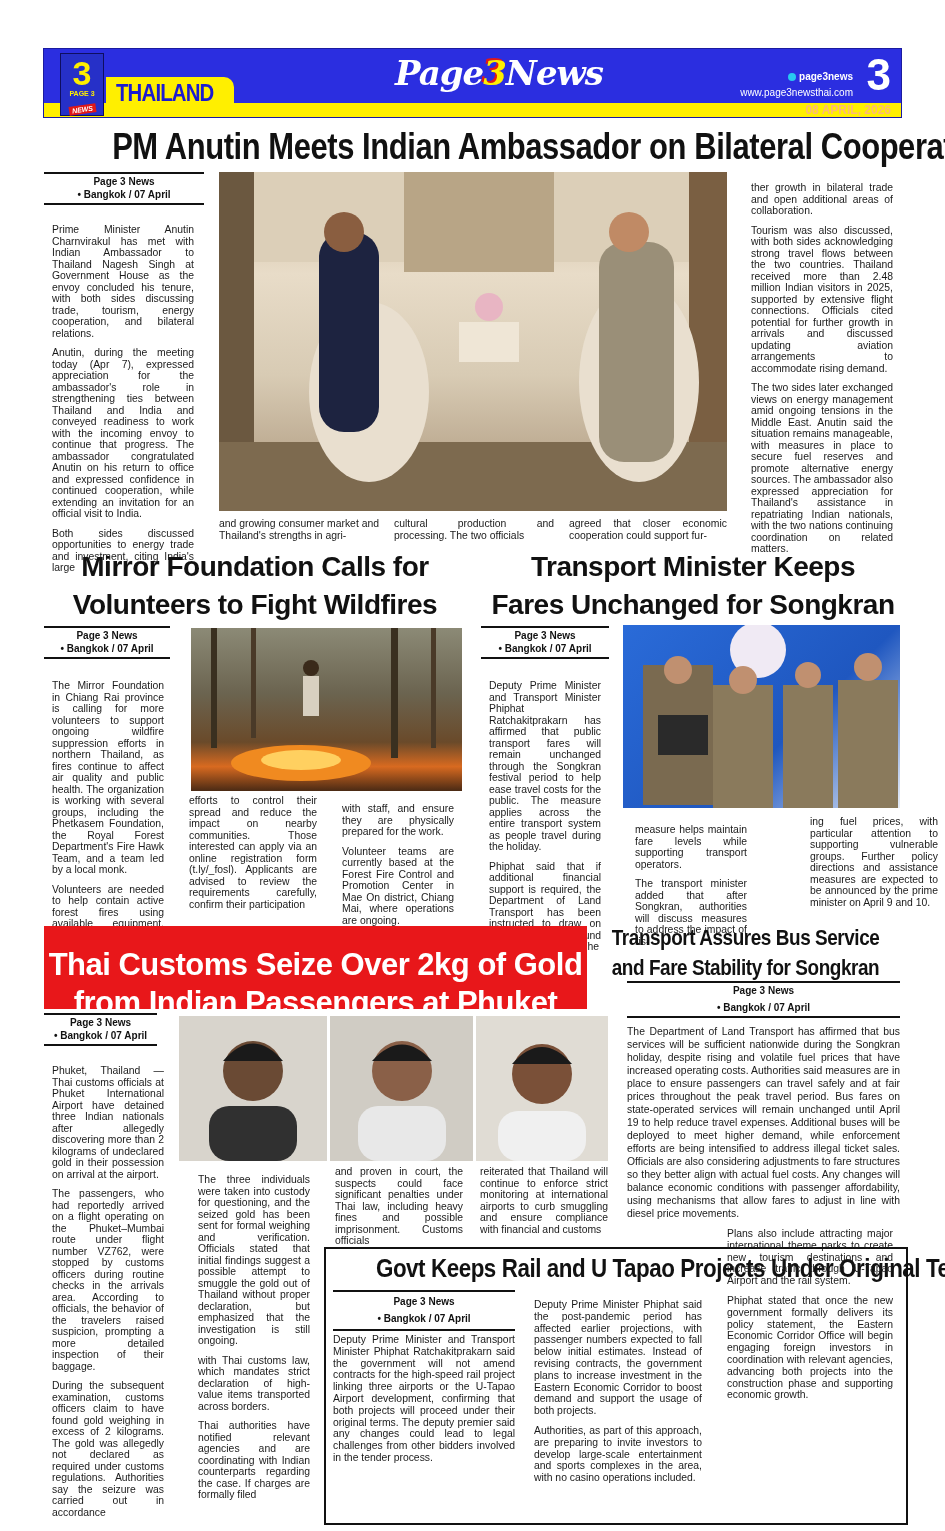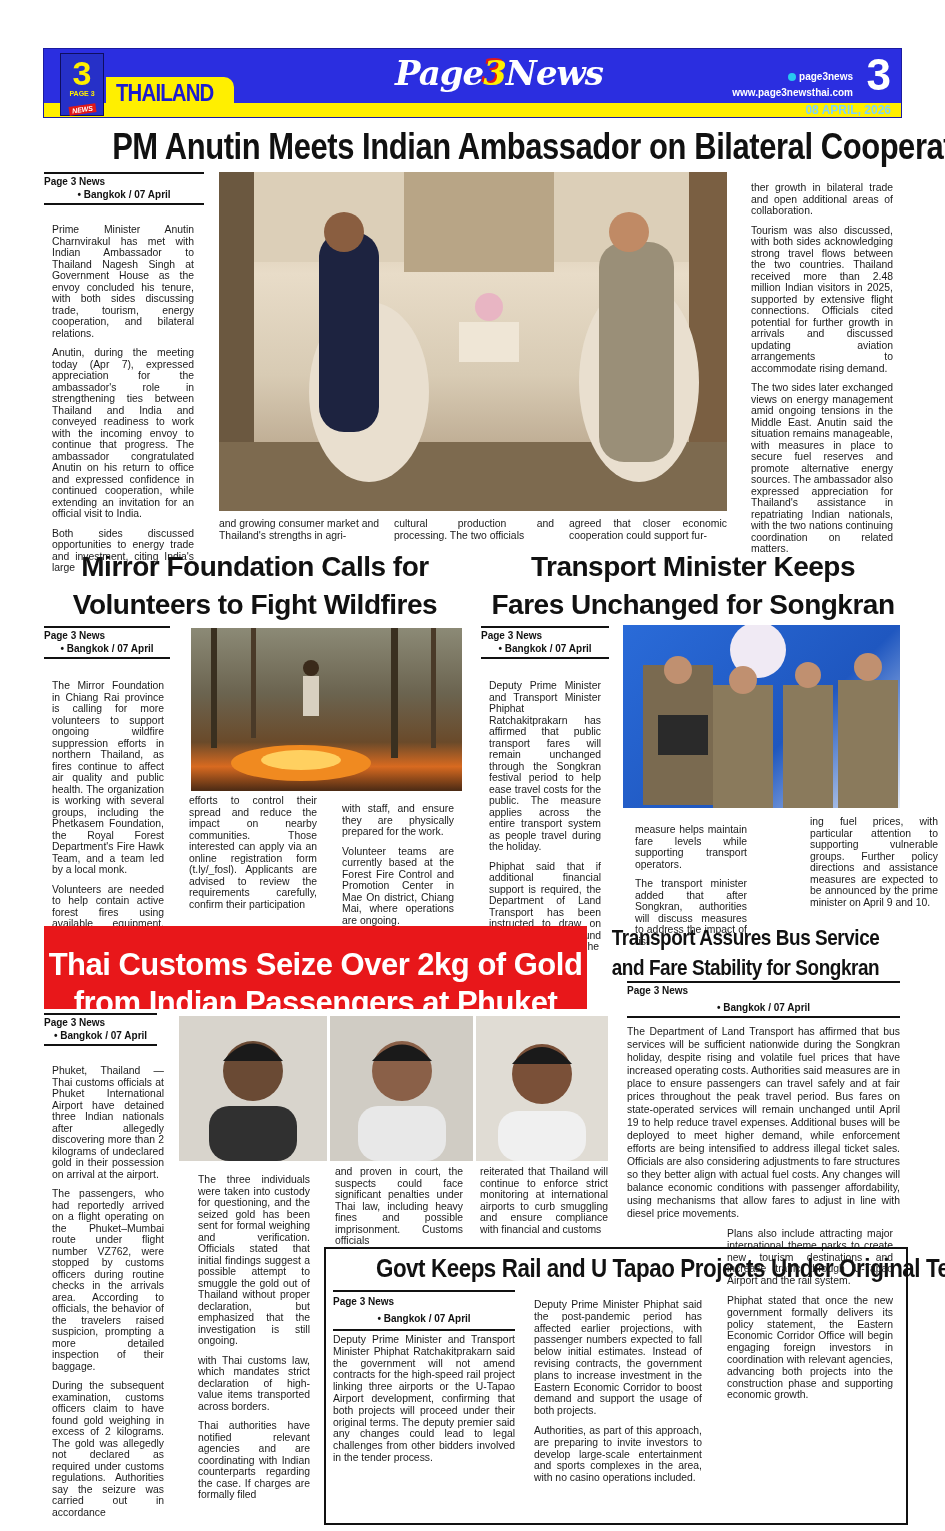--- a/index.html
+++ b/index.html
@@ -11,29 +11,29 @@
   .mast-tab{position:absolute;left:62px;top:28px;width:128px;height:34px;background:#ffef00;border-top-right-radius:10px;}
   .logo-box{position:absolute;left:16px;top:4px;width:42px;height:61px;background:#2630c8;border:1px solid #0e0e60;text-align:center;}
   .logo-3{font-size:34px;font-weight:bold;color:#ffef00;line-height:34px;margin-top:2px;font-family:"Liberation Sans",sans-serif;}
   .logo-small{font-size:7px;font-weight:bold;color:#ffef00;line-height:8px;}
   .logo-news{display:inline-block;background:#e01818;color:#fff;font-size:7px;font-style:italic;font-weight:bold;padding:1px 3px;transform:rotate(-8deg);margin-top:2px;}
   .thailand{position:absolute;left:72px;top:30px;font-size:24px;font-weight:bold;color:#1b1bd0;letter-spacing:-1px;transform:scaleX(0.85);transform-origin:left top;}
   .brand{position:absolute;left:330px;top:4px;width:250px;text-align:center;font-family:"DejaVu Serif",serif;font-size:34px;font-weight:bold;color:#fff;font-style:italic;letter-spacing:-1px;}
   .brand .three{color:#ffef00;text-shadow:-2px -2px 0 #e01818;}
   .social{position:absolute;right:48px;top:22px;font-size:10px;color:#fff;font-weight:bold;}
   .dot{display:inline-block;width:8px;height:8px;border-radius:50%;background:#28c8f0;margin-right:3px;vertical-align:middle;}
-  .website{position:absolute;right:48px;top:38px;font-size:10px;color:#fff;font-weight:bold;}
+  .website{position:absolute;right:48px;top:38px;font-size:10px;color:#fff;font-weight:normal;}
   .pagenum{position:absolute;right:10px;top:2px;font-size:44px;font-weight:bold;color:#fff;line-height:48px;}
-  .date{position:absolute;right:10px;bottom:0px;font-size:12px;font-weight:bold;color:#7dd3fc;line-height:14px;}
+  .date{position:absolute;right:10px;bottom:0px;font-size:12px;font-weight:bold;color:#fdba74;line-height:14px;}
   
   .hl{font-weight:bold;color:#111;text-align:center;letter-spacing:-0.5px;}
   .cond{display:inline-block;transform:scaleX(0.86);transform-origin:center;white-space:nowrap;}
   
   .byline{border-top:2px solid #111;border-bottom:2px solid #111;font-size:10px;font-weight:bold;}
-  .byline .src{text-align:left;line-height:13px;padding-top:1px;}
+  .byline .src{text-align:center;line-height:13px;padding-top:1px;}
   .byline .loc{line-height:13px;padding-bottom:2px;text-align:center;}
   
   .txt{font-size:10.4px;line-height:11.5px;text-align:justify;color:#1a1a1a;}
   .txt p{margin:8px;}
   .photo{overflow:hidden;}
   .red-banner{background:#e8171a;color:#fff;}
   .box{border:2px solid #111;}
 </style>
 </head>
 <body>

